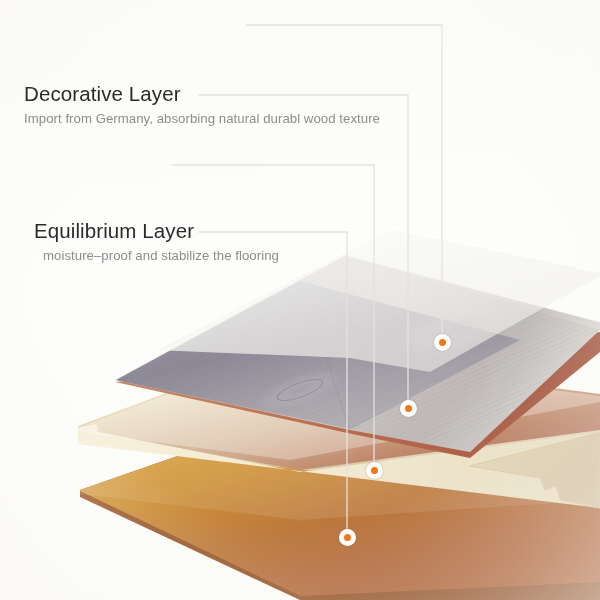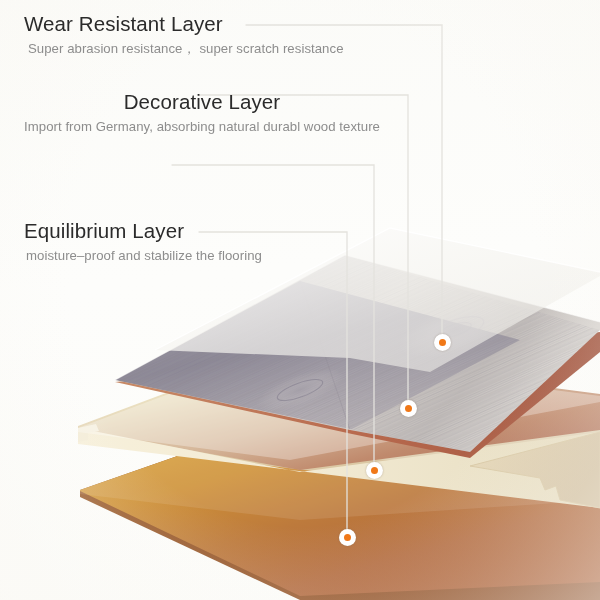--- a/index.html
+++ b/index.html
@@ -175,34 +175,30 @@
     <g class="leaders" fill="none" stroke="#e4e2dd" stroke-width="1.3" stroke-linecap="round">
       <path d="M246,25 L442,25 L442,334"></path>
       <path d="M199,95 L408,95 L408,400"></path>
       <path d="M172,165 L374,165 L374,462"></path>
       <path d="M199,232 L347,232 L347,529"></path>
     </g>
   </svg>
 
   <div class="vignette"></div>
 
-  <div class="label-block" style="left:24px;top:14px;">
-    <div class="lbl-title">Wear Resistant Layer</div>
-    <div class="lbl-sub">Super abrasion resistance， super scratch resistance</div>
-  </div>
-
-  <div class="label-block" style="left:24px;top:92px;text-align:center;">
+
+  <div class="label-block" style="left:24px;top:84px;">
     <div class="lbl-title">Decorative Layer</div>
     <div class="lbl-sub" style="padding-left:0;">Import from Germany, absorbing natural durabl wood texture</div>
   </div>
 
 
-  <div class="label-block" style="left:24px;top:221px;">
+  <div class="label-block" style="left:34px;top:221px;">
     <div class="lbl-title">Equilibrium Layer</div>
-    <div class="lbl-sub" style="padding-left:2px;">moisture–proof and stabilize the flooring</div>
+    <div class="lbl-sub" style="padding-left:2px;margin-left:7px;">moisture–proof and stabilize the flooring</div>
   </div>
 
   <div class="dot-wrap" style="left:442px;top:342px;">
     <span class="dot-ring"></span>
     <span class="dot-core"></span>
   </div>
   <div class="dot-wrap" style="left:408px;top:408px;">
     <span class="dot-ring"></span>
     <span class="dot-core"></span>
   </div>

